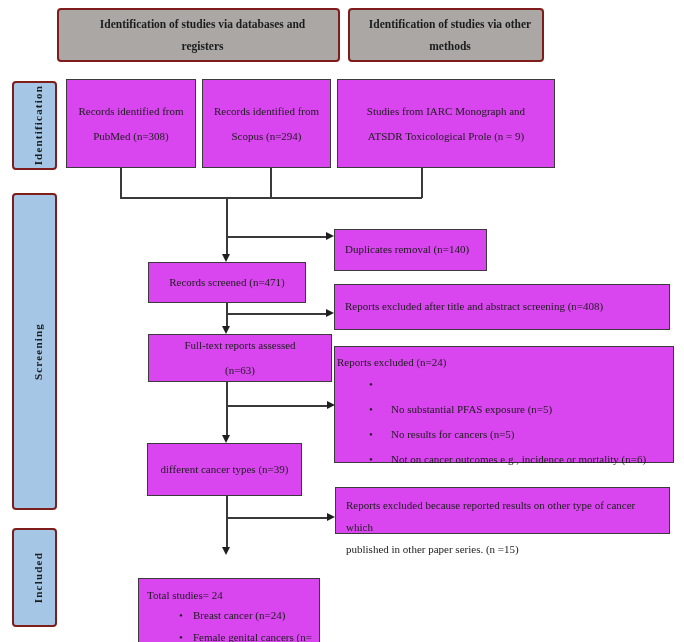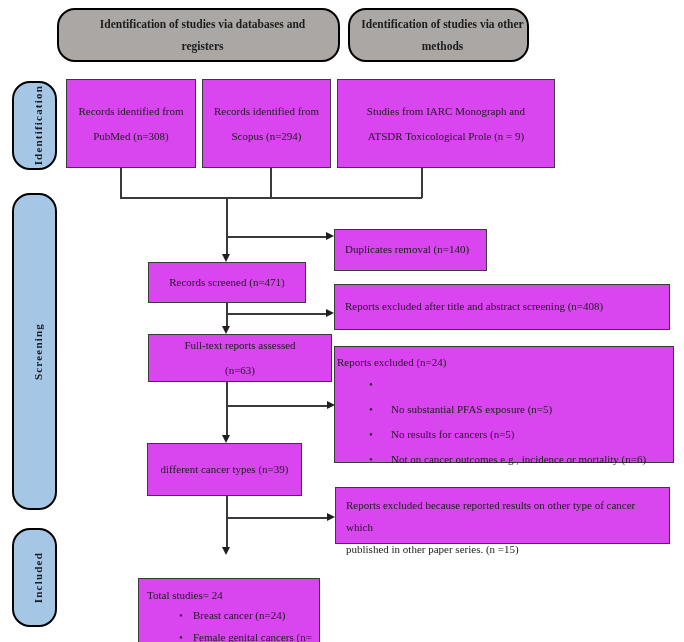--- a/index.html
+++ b/index.html
@@ -8,21 +8,21 @@
     font-family:"Liberation Serif", serif; color:#1c1c1c; overflow:hidden;
   }
   .box {
     position:absolute; background:#d946ef; border:1.5px solid #3a3a3a;
     box-sizing:border-box; font-size:11px; line-height:1.4;
   }
   .ctr { display:flex; flex-direction:column; justify-content:center; align-items:center; text-align:center; }
   .ctr div { line-height:25px; }
   .single { display:flex; align-items:center; }
   .lpad { padding-left:10px; padding-right:8px; }
-  .rounded { border-radius:18px; border:2px solid #000000;padding-left:8px; }
+  .rounded { border-radius:4px; border:2px solid #7f1d1d;padding-left:8px; }
   .stage { background:#A6C6E6; display:flex; align-items:center; justify-content:center; }
   .stage span {
     writing-mode:vertical-rl; transform:rotate(180deg);
     font-weight:bold; font-size:11px; letter-spacing:1.2px; white-space:nowrap;
   }
   .ghead {
     background:#ABA7A4; display:flex; flex-direction:column; justify-content:center;
     align-items:center; text-align:center; font-weight:bold; font-size:11.5px;
   }
   .ghead div { line-height:22px; }
@@ -44,21 +44,21 @@
 </style>
 </head>
 <body>
 
 <div class="canvas">
 
   <div class="box rounded ghead" style="left:57px; top:8px; width:283px; height:54px;">
     <div>Identification of studies via databases and</div>
     <div>registers</div>
   </div>
-  <div class="box rounded ghead" style="left:348px; top:8px; width:181px; height:54px;">
+  <div class="box rounded ghead" style="left:348px; top:8px; width:196px; height:54px;">
     <div>Identification of studies via other</div>
     <div>methods</div>
   </div>
 
   <div class="box rounded stage" style="left:12px; top:81px; width:45px; height:89px;">
     <span>Identification</span>
   </div>
   <div class="box rounded stage" style="left:12px; top:193px; width:45px; height:317px;">
     <span>Screening</span>
   </div>
@@ -118,21 +118,21 @@
     </div>
     <div class="b-row">
       <span class="dot">•</span>
       <span>No results for cancers (n=5)</span>
     </div>
     <div class="b-row">
       <span class="dot">•</span>
       <span>Not on cancer outcomes e.g., incidence or mortality (n=6)</span>
     </div>
   </div>
-  <div class="box two-line" style="left:335px; top:487px; width:335px; height:57px; padding:6px 8px 0 10px;">
+  <div class="box two-line" style="left:335px; top:487px; width:335px; height:47px; padding:6px 8px 0 10px;">
     <div>Reports excluded because reported results on other type of cancer which</div>
     <div>published in other paper series. (n =15)</div>
   </div>
 
   <div class="vline" style="left:120px; top:168px; height:30px;"></div>
   <div class="vline" style="left:270px; top:168px; height:30px;"></div>
   <div class="vline" style="left:421px; top:168px; height:30px;"></div>
   <div class="hline" style="left:120px; top:197px; width:302px;"></div>
 
   <div class="vline" style="left:226px; top:198px; height:57px;"></div>

